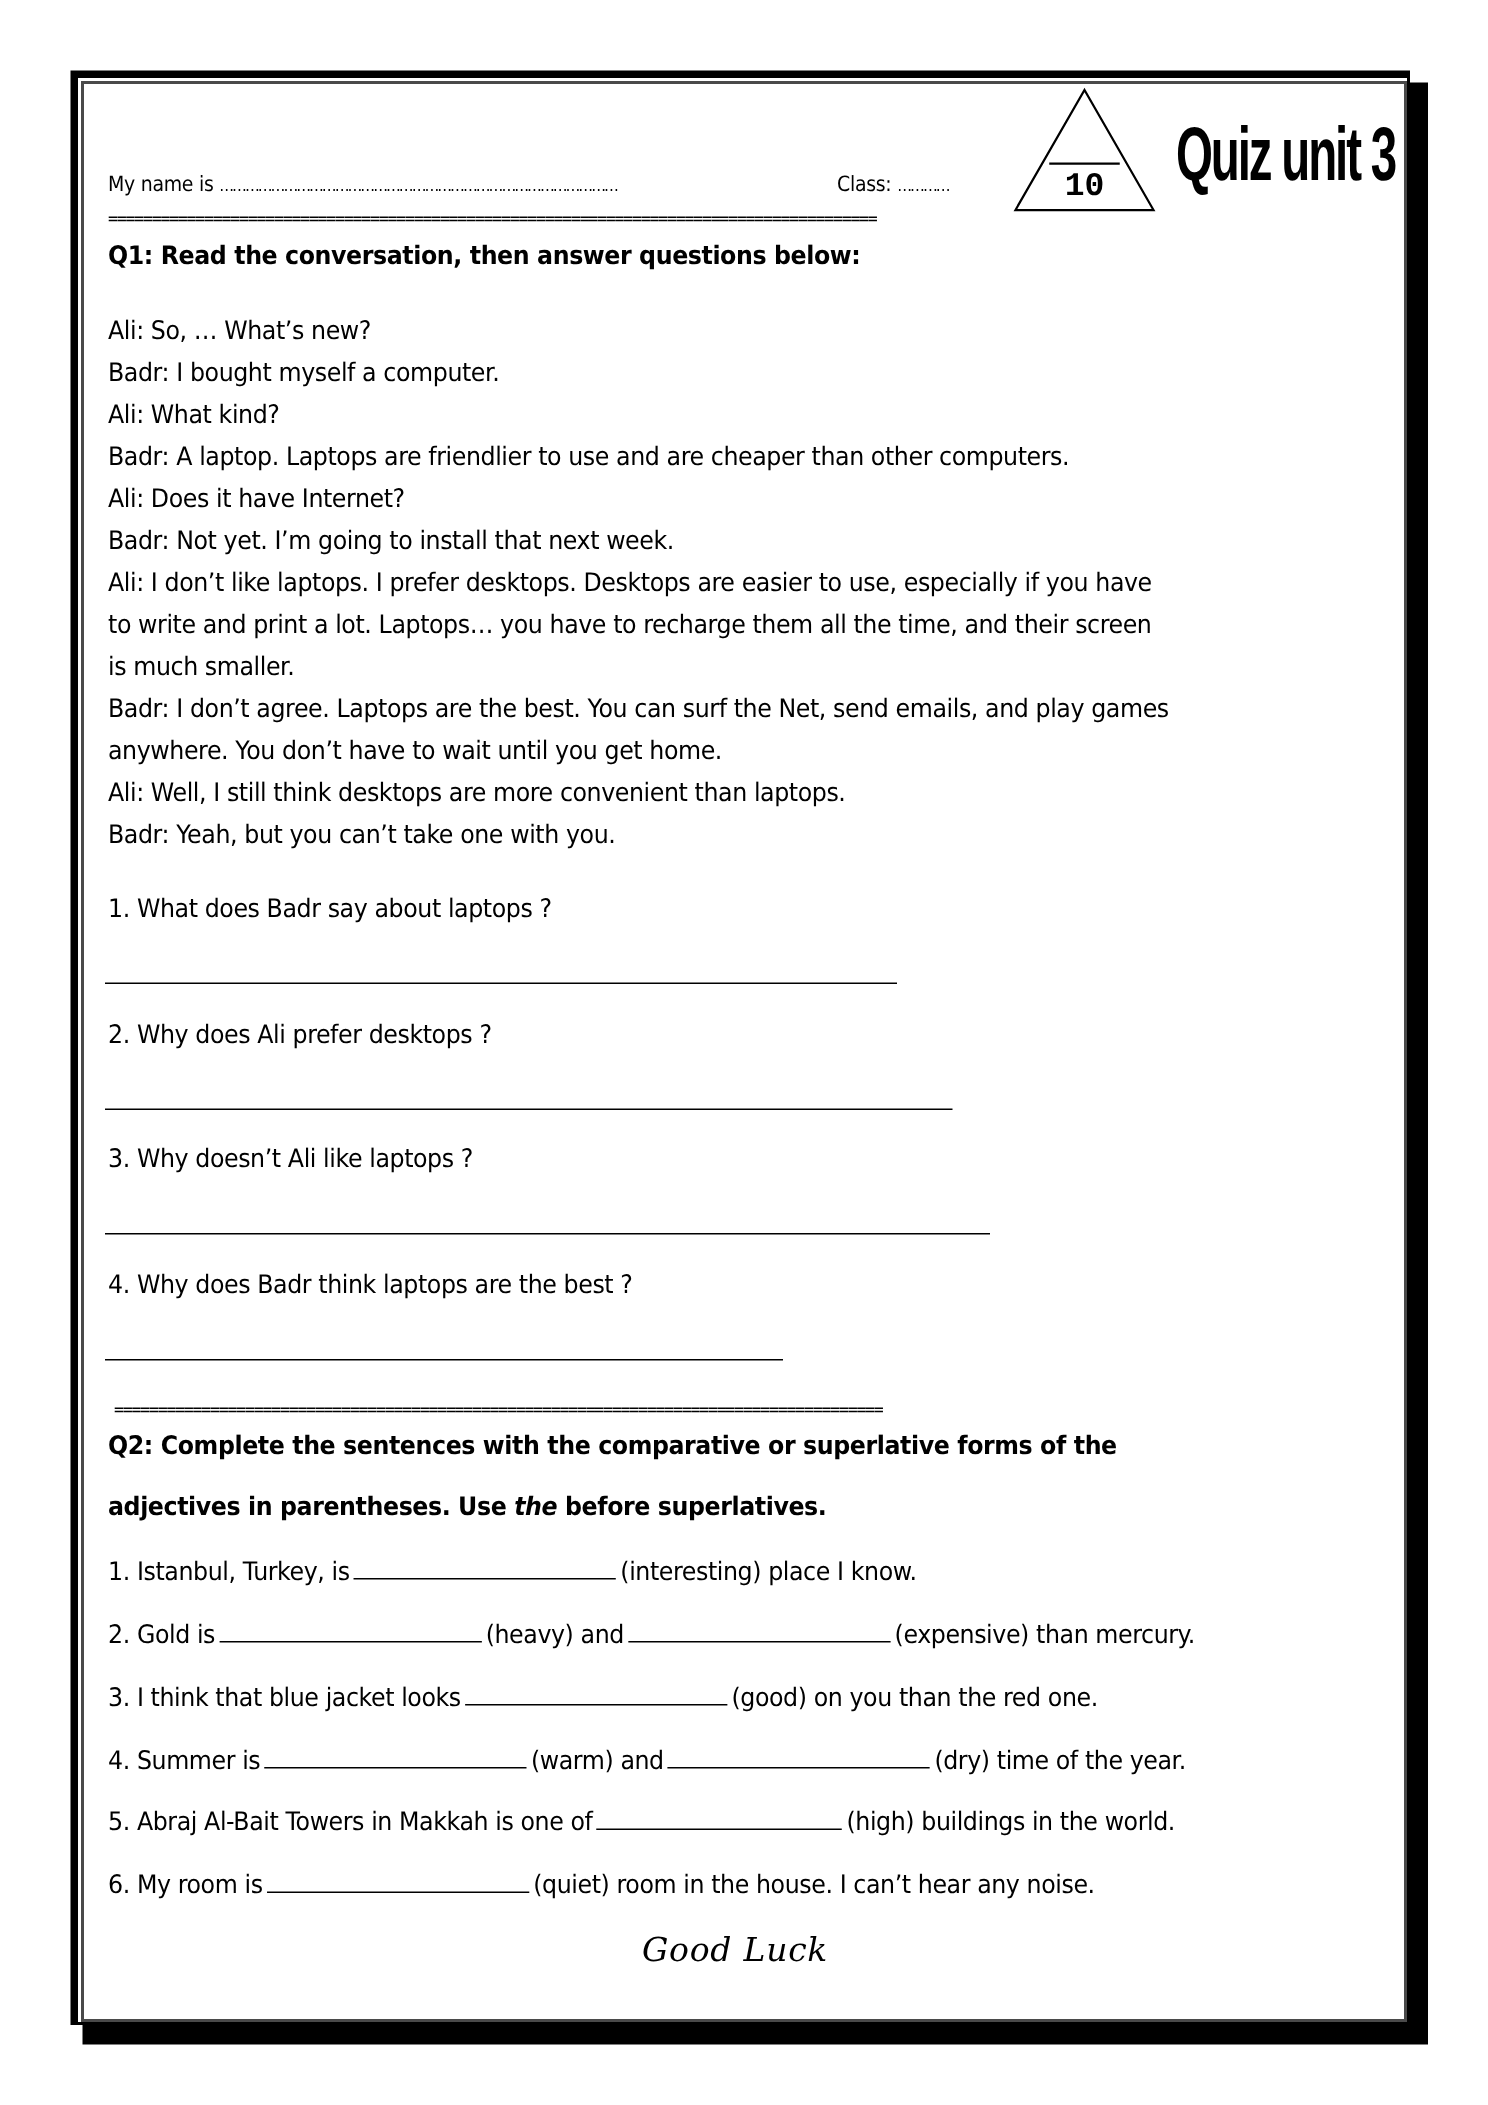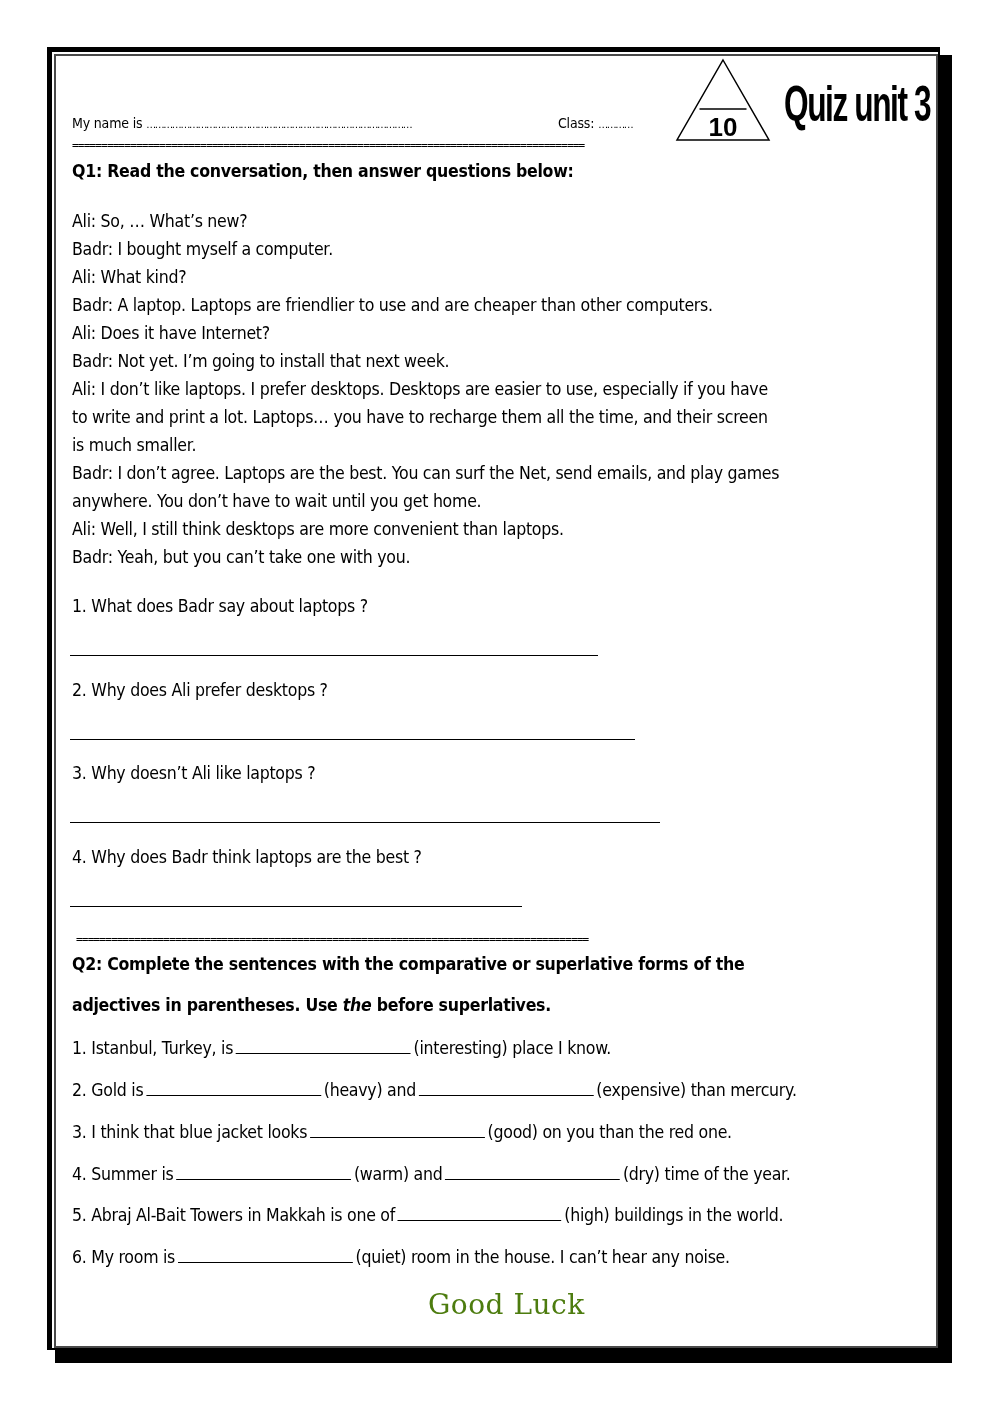--- a/index.html
+++ b/index.html
@@ -12,24 +12,24 @@
                  border: 2px solid #4a4a4a; background: #fff; }
   .abs { position: absolute; white-space: nowrap; }
   .t { font-size: 17px; letter-spacing: -0.3px; line-height: 1; transform: scaleX(0.93); transform-origin: left center; }
   .small { font-size: 14px; letter-spacing: -0.2px; transform: scaleX(0.9); transform-origin: left center; }
   .sep { font-family: "DejaVu Sans Mono", monospace; font-size: 11px; letter-spacing: -0.8px; line-height: 1; color: #000; overflow: hidden; }
   .bold { font-weight: bold; }
   .title { font-family: "Liberation Sans", sans-serif; font-weight: bold; font-size: 44px; letter-spacing: -2px;
            transform: scaleX(0.72) scaleY(1.15); transform-origin: left center; line-height: 1; }
   .blank { display: inline-block; border-bottom: 1.5px solid #000; height: 1px; vertical-align: baseline; margin: 0 3px; }
   .answer-line { position: absolute; left: 70px; height: 0; border-top: 1.5px solid #000; }
-  .goodluck { font-family: "DejaVu Serif", serif; font-size: 28px; color: #4d7c0f; letter-spacing: 0.5px; }
+  .goodluck { font-family: "DejaVu Serif", serif; font-style: italic; font-size: 22px; color: #000000; letter-spacing: 0.5px; }
   .score-box { position: absolute; left: 675px; top: 58px; width: 96px; height: 84px; }
   .score-num { position: absolute; left: 0; width: 96px; top: 56px; text-align: center;
-               font-family: Liberation Sans, sans-serif; font-weight: bold; font-size: 26px; line-height: 1; }
+               font-family: Liberation Mono, monospace; font-weight: bold; font-size: 22px; line-height: 1; }
 </style>
 </head>
 <body>
 
 <div class="frame-shadow"></div>
 <div class="frame-outer"></div>
 <div class="frame-gap"></div>
 <div class="frame-inner"></div>
 
 <div class="abs t small" style="left:72px; top:116px;">

